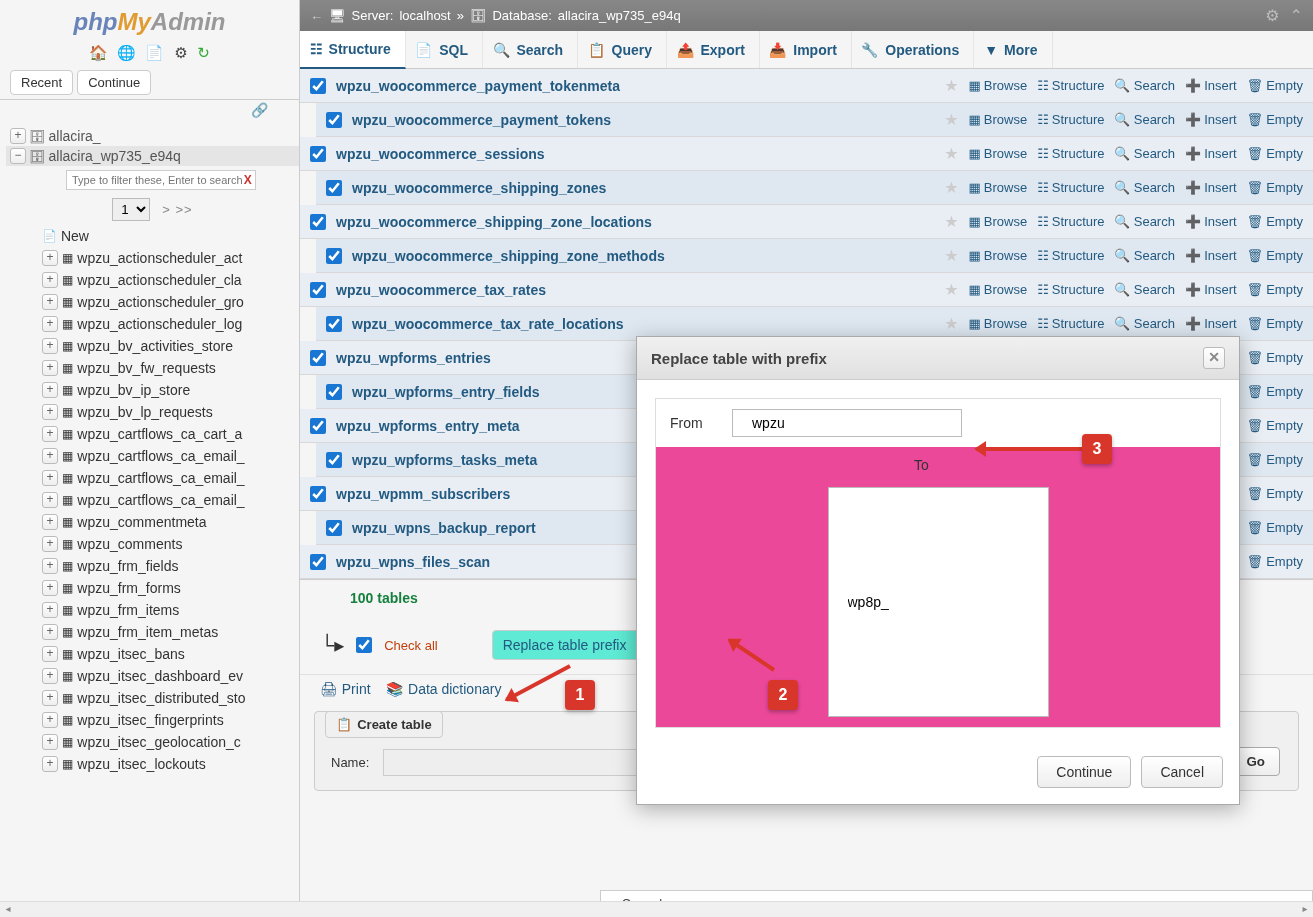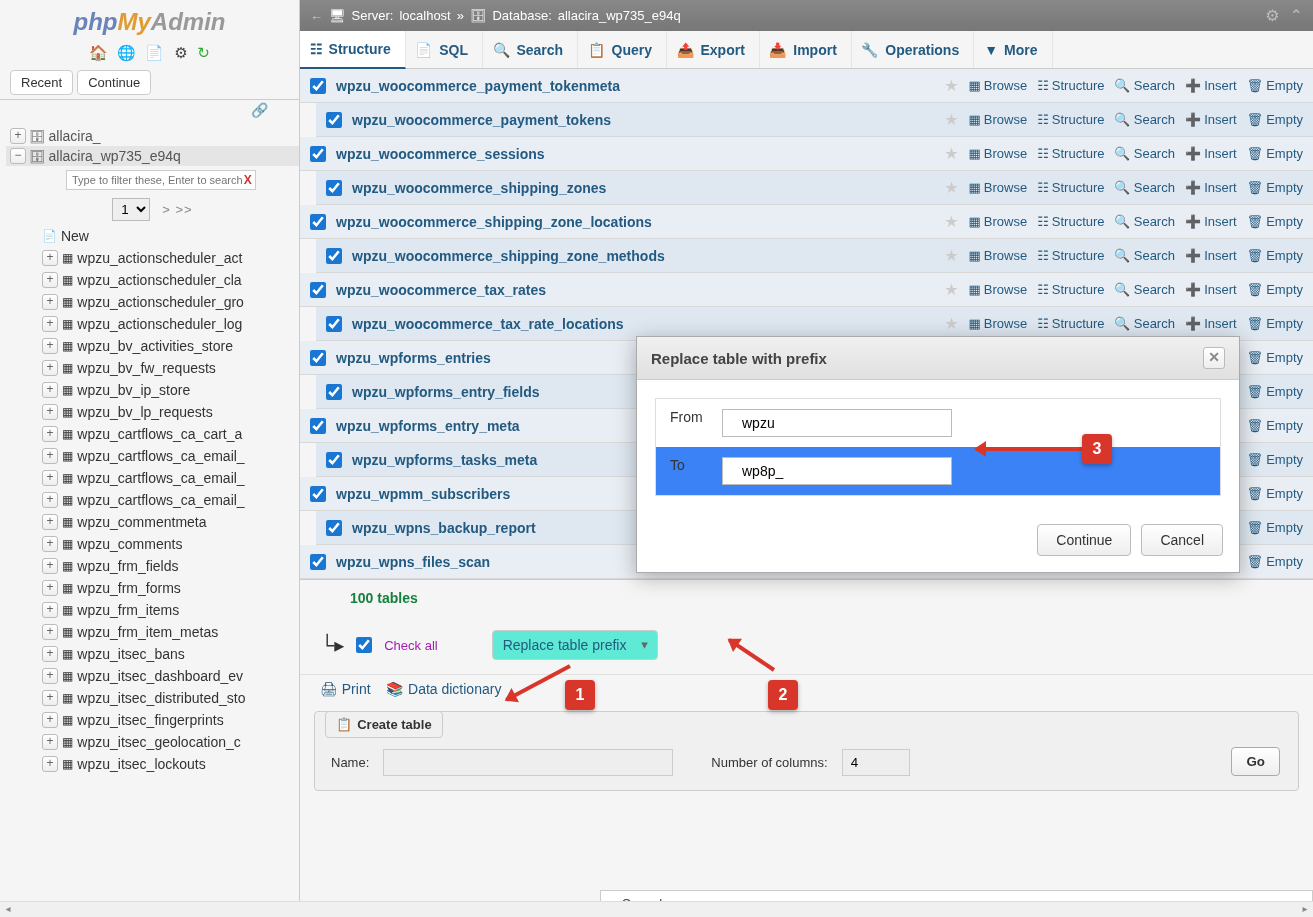--- a/index.html
+++ b/index.html
@@ -54,21 +54,21 @@
 .trow input[type=checkbox] { width: 16px; height: 16px; accent-color: #1976d2; }
 .tname { color: #235a81; font-weight: bold; flex: 1; font-size: 14px; }
 .star { color: #ccc; font-size: 16px; cursor: pointer; }
 .action { color: #235a81; display: flex; align-items: center; gap: 3px; cursor: pointer; font-size: 13px; }
 .action-icon { font-size: 13px; }
 .summary-row { padding: 10px 14px 10px 50px; font-weight: bold; color: #15803d; font-size: 14px; background: #f5f5f5; border-top: 1px solid #ccc; }
 
 .bulk-bar { padding: 14px 20px; display: flex; align-items: center; gap: 12px; background: #f5f5f5; border-bottom: 1px solid #e0e0e0; }
 .arrow-up { font-size: 20px; color: #333; }
 .bulk-bar input[type=checkbox] { width: 16px; height: 16px; accent-color: #1976d2; }
-.checkall-label { color: #a21caf; }
+.checkall-label { color: #c2410c; }
 .bulk-select { padding: 6px 30px 6px 10px; border: 1px solid #ccc; border-radius: 4px; background: #5eead4; color: #235a81; font-size: 14px; appearance: none; position: relative; }
 .select-wrap { position: relative; }
 .select-wrap::after { content: '▾'; position: absolute; right: 10px; top: 7px; color: #666; pointer-events: none; }
 
 .util-bar { padding: 6px 20px 14px; display: flex; gap: 16px; color: #235a81; font-size: 14px; }
 .util-link { display: flex; align-items: center; gap: 4px; cursor: pointer; }
 
 .create-panel { margin: 0 14px 14px; border: 1px solid #ccc; border-radius: 4px; background: #f0f0f0; padding-bottom: 14px; position: relative; }
 .create-legend { position: relative; top: -1px; left: 10px; background: #f0f0f0; border: 1px solid #ccc; border-radius: 4px; padding: 5px 10px; display: inline-flex; align-items: center; gap: 5px; font-weight: bold; color: #333; }
 .create-form { padding: 10px 16px 0; display: flex; align-items: center; gap: 14px; color: #333; }
@@ -77,22 +77,22 @@
 .create-form .cols-input { width: 68px; background: #eee; }
 .go-btn { position: absolute; right: 18px; bottom: 14px; padding: 6px 14px; border: 1px solid #aaa; border-radius: 4px; background: linear-gradient(#fff,#eee); cursor: pointer; font-weight: bold; color: #333; }
 
 
 .dialog { position: absolute; left: 636px; top: 336px; width: 604px; background: #fff; border: 1px solid #aaa; box-shadow: 0 4px 20px rgba(0,0,0,0.3); z-index: 100; }
 .dlg-header { background: linear-gradient(#f0f0f0,#e0e0e0); padding: 10px 14px; display: flex; align-items: center; border-bottom: 1px solid #ccc; }
 .dlg-title { font-weight: bold; color: #444; font-size: 15px; }
 .dlg-close { margin-left: auto; width: 22px; height: 22px; border: 1px solid #bbb; border-radius: 3px; background: linear-gradient(#fff,#eee); text-align: center; line-height: 18px; cursor: pointer; color: #888; font-weight: bold; font-size: 14px; }
 .dlg-body { padding: 18px; }
 .dlg-form { border: 1px solid #ddd; }
-.dlg-row { display: flex; align-items: flex-start; padding: 10px 14px; gap: 4px; }
-.dlg-row.alt { background: #3b82f6; }
+.dlg-row { display: flex; align-items: center; padding: 10px 14px; gap: 14px; }
+.dlg-row.alt { background: #ec4899; flex-direction: column; }
 .dlg-row label { width: 48px; color: #333; font-size: 14px; }
 .dlg-row input { flex: 0 0 230px; padding: 5px 19px; border: 1px solid #bbb; font-size: 14px; }
 .dlg-footer { padding: 10px 16px 16px; display: flex; justify-content: flex-end; gap: 10px; }
 .dlg-btn { padding: 7px 18px; border: 1px solid #bbb; border-radius: 4px; background: linear-gradient(#fff,#eee); cursor: pointer; color: #333; font-size: 14px; }
 
 
 .badge { position: absolute; width: 30px; height: 30px; background: #d9362b; color: #fff; font-weight: bold; text-align: center; line-height: 30px; border-radius: 4px; z-index: 200; font-size: 16px; box-shadow: 0 2px 4px rgba(0,0,0,0.3); }
 .arrow { position: absolute; height: 4px; background: #d9362b; z-index: 199; }
 .arrow::before { content: ''; position: absolute; left: -10px; top: -6px; border: 8px solid transparent; border-right: 12px solid #d9362b; }
 

